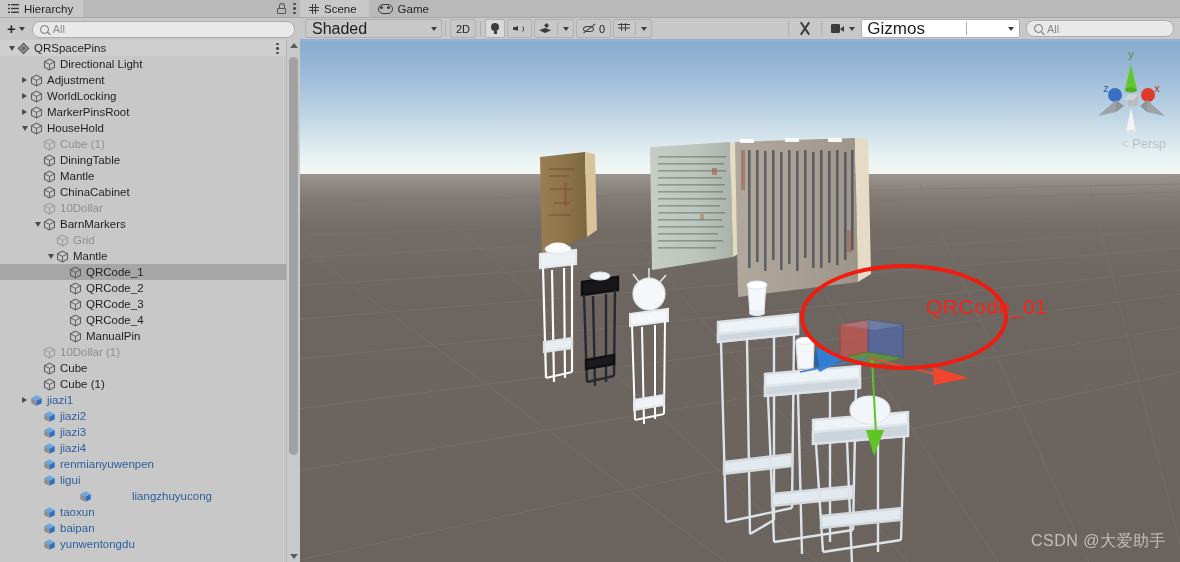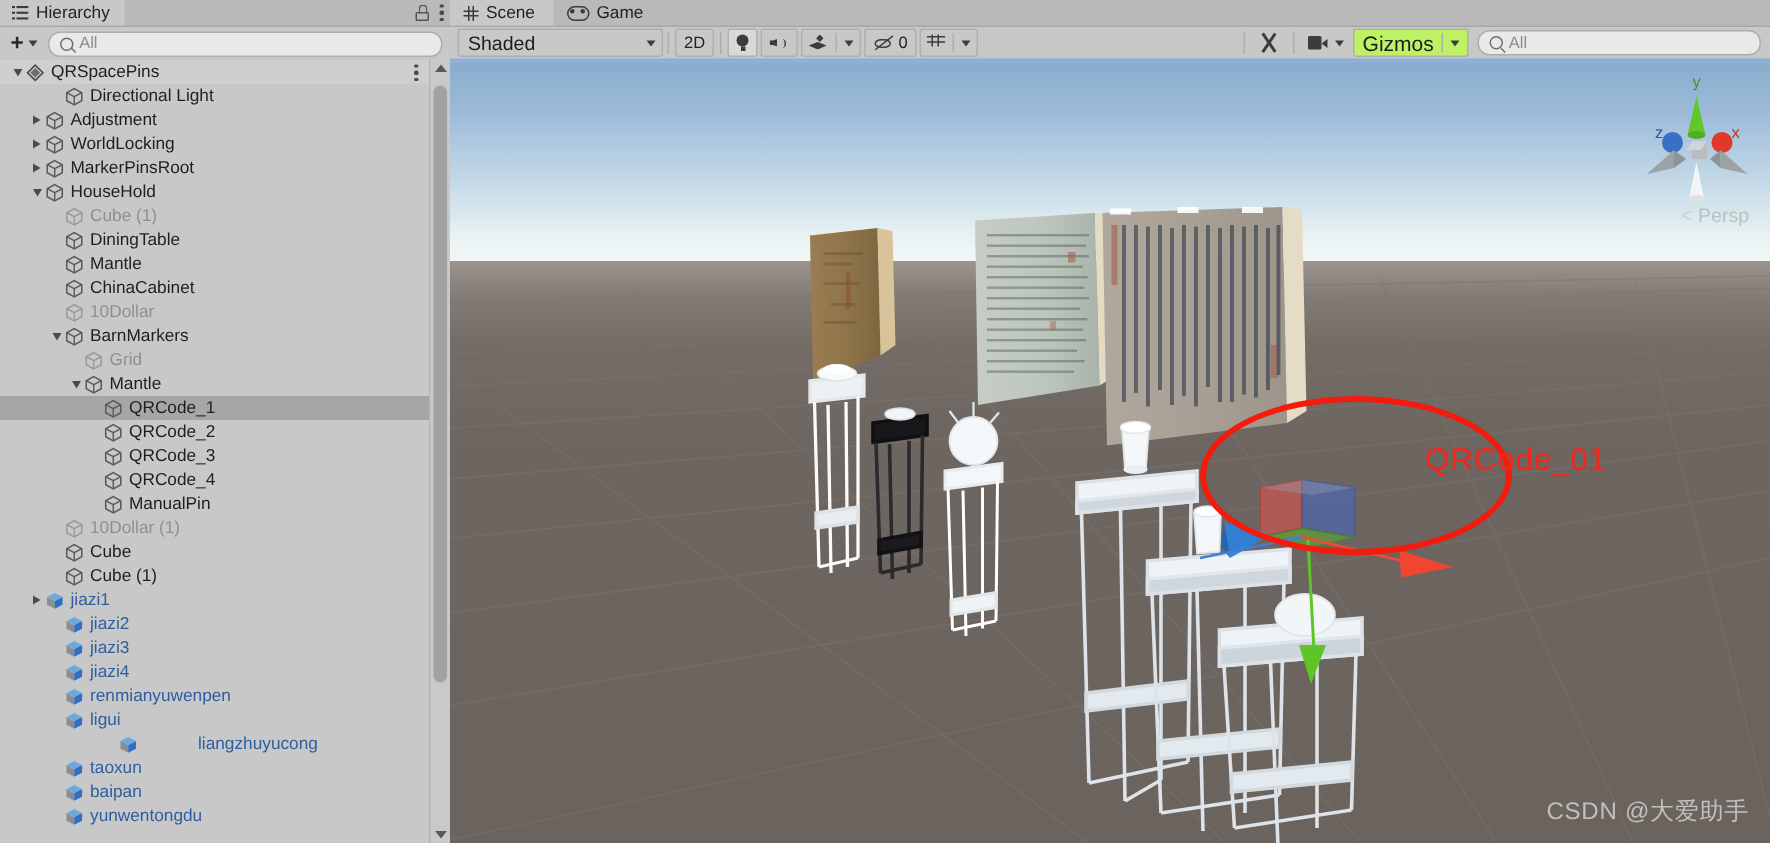--- a/index.html
+++ b/index.html
@@ -68,22 +68,22 @@
   .grid-ico:after{left:0;top:3px;width:10px;height:1px;box-shadow:0 3px 0 #3b3b3b;}
   .game-ico{width:13px;height:8px;border:1.4px solid #3b3b3b;border-radius:5px;position:relative;flex:none;}
   .game-ico:before{content:"";position:absolute;left:1.5px;top:1.3px;width:3px;height:3px;border-radius:50%;background:#3b3b3b;}
   .game-ico:after{content:"";position:absolute;right:1.5px;top:1.3px;width:3px;height:3px;border-radius:50%;background:#3b3b3b;}
 
   .s-toolbar{height:21px;background:#c8c8c8;display:flex;align-items:center;padding:0 2px;gap:0;}
   .tb-sep{width:1px;height:15px;background:#aeaeae;margin:0 3px;}
   .tb-btn{height:17px;display:flex;align-items:center;justify-content:center;padding:0 5px;background:#c8c8c8;border:1px solid #b0b0b0;border-radius:2px;margin:0 1px;font-size:11px;color:#222;}
   .tb-btn.light{background:#d9d9d9;}
   .tb-flat{background:transparent;border:none;}
-  .shaded-dd{width:125px;height:17px;background:#c8c8c8;border:1px solid #aeaeae;border-radius:2px;display:flex;align-items:center;justify-content:space-between;padding:0 4px 0 6px;font-size:13px;margin-left:3px;}
-  .gizmos-dd{height:17px;background:#bef264;border:1px solid #aeaeae;border-radius:2px;display:flex;align-items:center;font-size:14px;}
+  .shaded-dd{width:125px;height:17px;background:#c8c8c8;border:1px solid #aeaeae;border-radius:2px;display:flex;align-items:center;justify-content:space-between;padding:0 4px 0 6px;font-size:16px;margin-left:3px;}
+  .gizmos-dd{height:17px;background:#ffffff;border:1px solid #aeaeae;border-radius:2px;display:flex;align-items:center;font-size:17px;gap:36px;}
   .gizmos-dd span.g-lbl{padding:0 5px;}
   .gz-div{width:1px;height:13px;background:#aeaeae;}
   .gizmos-dd .gz-ar{padding:0 5px;display:flex;align-items:center;}
   .s-search{flex:1;height:15px;background:#e9e9e9;border:1px solid #adadad;border-radius:8px;display:flex;align-items:center;padding:0 7px;gap:4px;margin:0 4px 0 6px;min-width:40px;}
 
   .bulb{width:8px;height:11px;position:relative;}
   .bulb:before{content:"";position:absolute;left:0;top:0;width:8px;height:8px;border-radius:50%;background:#3c3c3c;}
   .bulb:after{content:"";position:absolute;left:2.5px;bottom:0;width:3px;height:3px;background:#3c3c3c;}
   .spk{width:13px;height:10px;position:relative;}
   .spk:before{content:"";position:absolute;left:0;top:2.5px;width:5px;height:5px;background:#3c3c3c;clip-path:polygon(0 20%,45% 20%,100% 0,100% 100%,45% 80%,0 80%);}
@@ -811,21 +811,21 @@
 
           <line x1="568" y1="316" x2="635" y2="332" stroke="#f04a3a" stroke-width="1.6"></line>
           <line x1="568" y1="316" x2="500" y2="330" stroke="#3f7fd8" stroke-width="1.6"></line>
           <line x1="572" y1="318" x2="576" y2="392" stroke="#5fc425" stroke-width="2"></line>
           <polygon points="574,414 566,388 584,388" fill="#5fc425"></polygon>
           <polygon points="633,325 669,336 634,343" fill="#f0452f"></polygon>
         </g>
       </svg>
 
       <div class="annot-ell" style="left:500px;top:222px;width:200px;height:98px;"></div>
-      <div class="annot-txt" style="left:650px;top:253px;">QRCode_01</div>
+      <div class="annot-txt" style="left:626px;top:253px;">QRCode_01</div>
 
       <div class="compass">
         <svg width="74" height="92" viewBox="0 0 74 92">
           <text x="37" y="10" font-size="11" fill="#4d8f2a" text-anchor="middle" font-family="Liberation Sans, sans-serif">y</text>
           <polygon points="37,16 43,42 31,42" fill="#60c82a"></polygon>
           <ellipse cx="37" cy="42" rx="6" ry="2.6" fill="#4fae22"></ellipse>
           <text x="63" y="44" font-size="11" fill="#b33a2a" text-anchor="middle" font-family="Liberation Sans, sans-serif">x</text>
           <circle cx="54" cy="47" r="7" fill="#e0392a"></circle>
           <text x="12" y="44" font-size="11" fill="#3a5aa0" text-anchor="middle" font-family="Liberation Sans, sans-serif">z</text>
           <circle cx="21" cy="47" r="7" fill="#3a6fc4"></circle>

